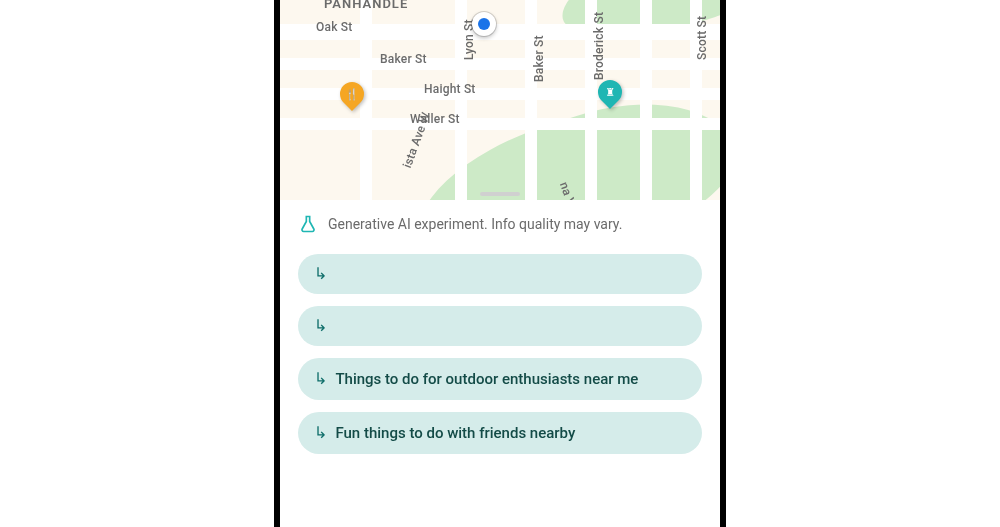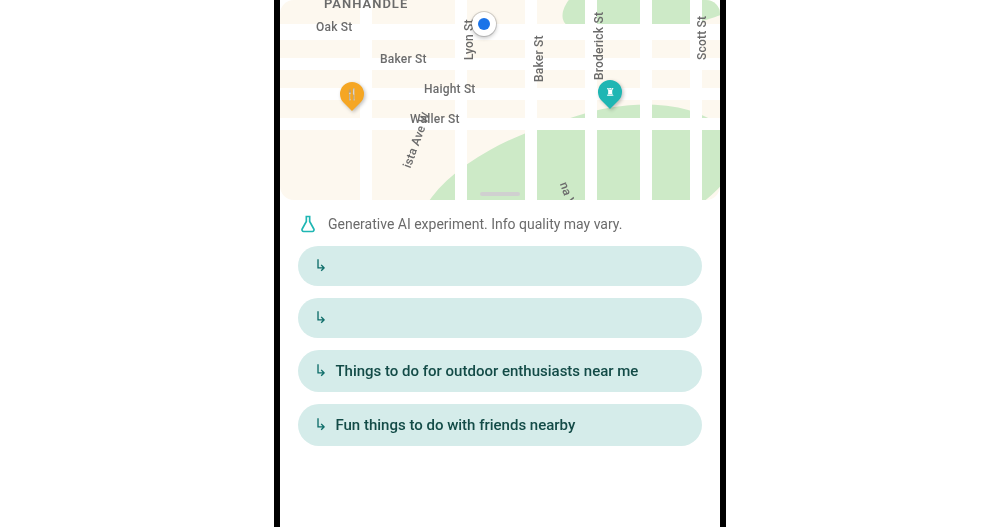--- a/index.html
+++ b/index.html
@@ -32,21 +32,20 @@
     overflow: hidden;
   }
 
   
   .map {
     position: relative;
     height: 200px;
     background: #fdf8ef;
     overflow: hidden;
     flex-shrink: 0;
-    border-radius: 14px;
   }
   .park-top    { position:absolute; left:280px; top:-40px; width:200px; height:70px; background:#cdeac7; border-radius:50% 50% 45% 55%/60% 60% 40% 50%; transform:rotate(-12deg);}
   .park-bottom { position:absolute; left:130px; top:120px; width:330px; height:140px; background:#cdeac7; border-radius:50% 45% 55% 50%/55% 60% 45% 50%; transform:rotate(-18deg);}
 
   .road-h { position:absolute; left:-40px; right:-40px; height:12px; background:#ffffff;}
   .road-v { position:absolute; top:-40px; bottom:-40px; width:12px; background:#ffffff;}
   .road-major { height:16px; }
 
   
   .map-label {
@@ -112,21 +111,21 @@
     background:#d0d0d0;
   }
 
   
   .sheet {
     flex:1;
     background:#ffffff;
     padding: 14px 18px 4px 18px;
     display:flex;
     flex-direction:column;
-    gap:12px;
+    gap:20px;
     overflow:hidden;
   }
 
   .ai-banner {
     display:flex;
     align-items:center;
     gap:10px;
     color:#6b6b6b;
     font-size:14px;
   }

